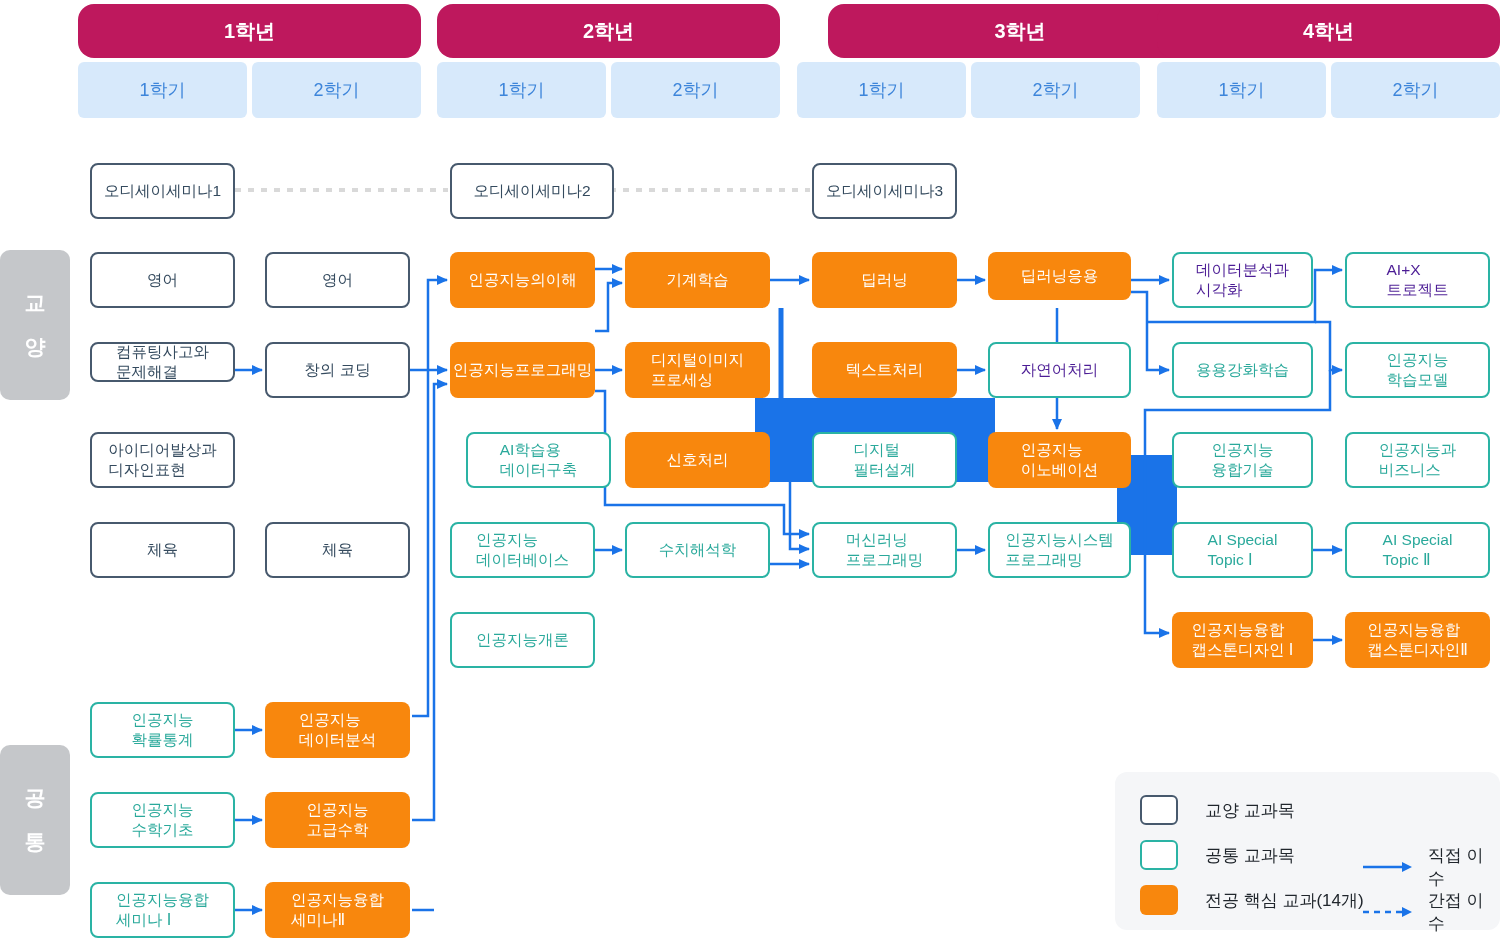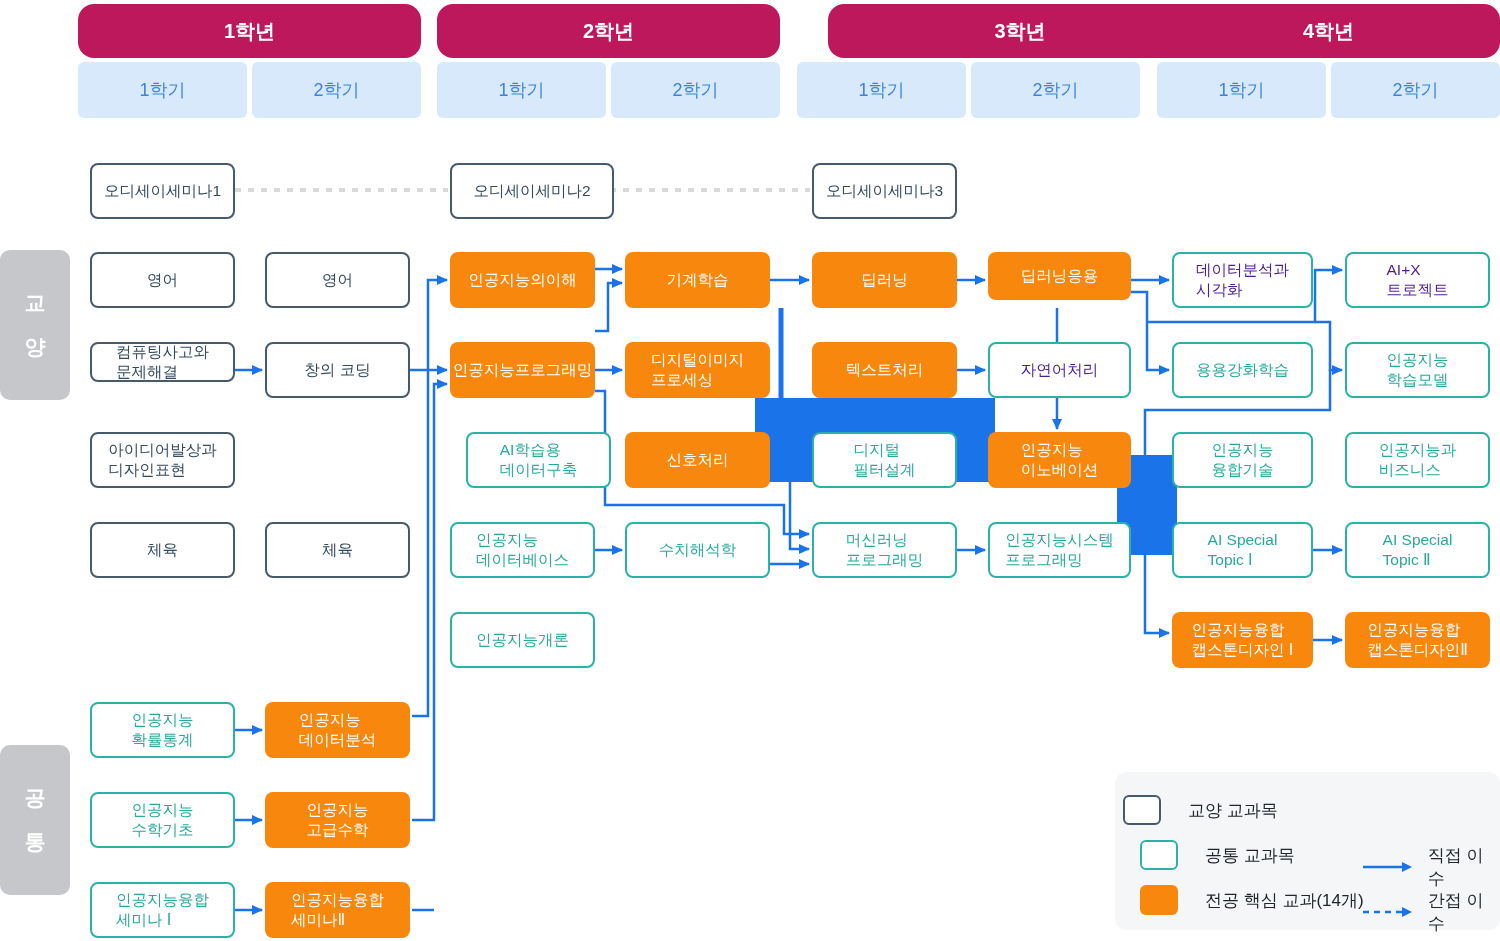--- a/index.html
+++ b/index.html
@@ -169,21 +169,21 @@
         <span>교</span>
         <span>양</span>
       </div>
       <div class="side-tab" style="top: 745px; height: 150px;">
         <span>공</span>
         <span>통</span>
       </div>
     </div>
 
   <div class="legend">
-    <div class="legend-row" style="left:8px;top:23px;align-items:center;">
+    <div class="legend-row" style="left:25px;top:23px;align-items:center;">
       <div class="swatch liberal"></div>
       <div class="legend-label">교양 교과목</div>
     </div>
     <div class="legend-row" style="left:25px;top:68px;">
       <div class="swatch common"></div>
       <div class="legend-label">공통 교과목</div>
     </div>
     <div class="legend-row" style="left:25px;top:113px;">
       <div class="swatch core"></div>
       <div class="legend-label">전공 핵심 교과(14개)</div>

